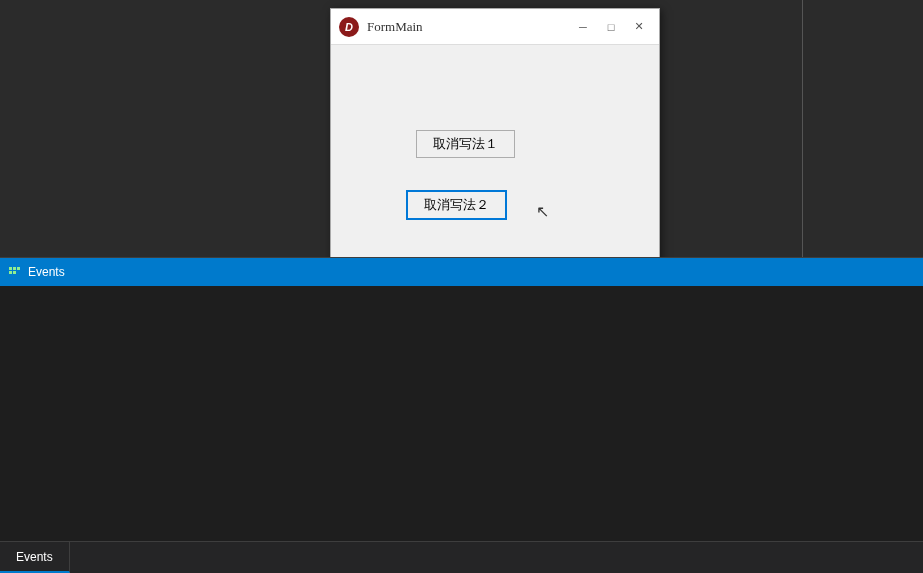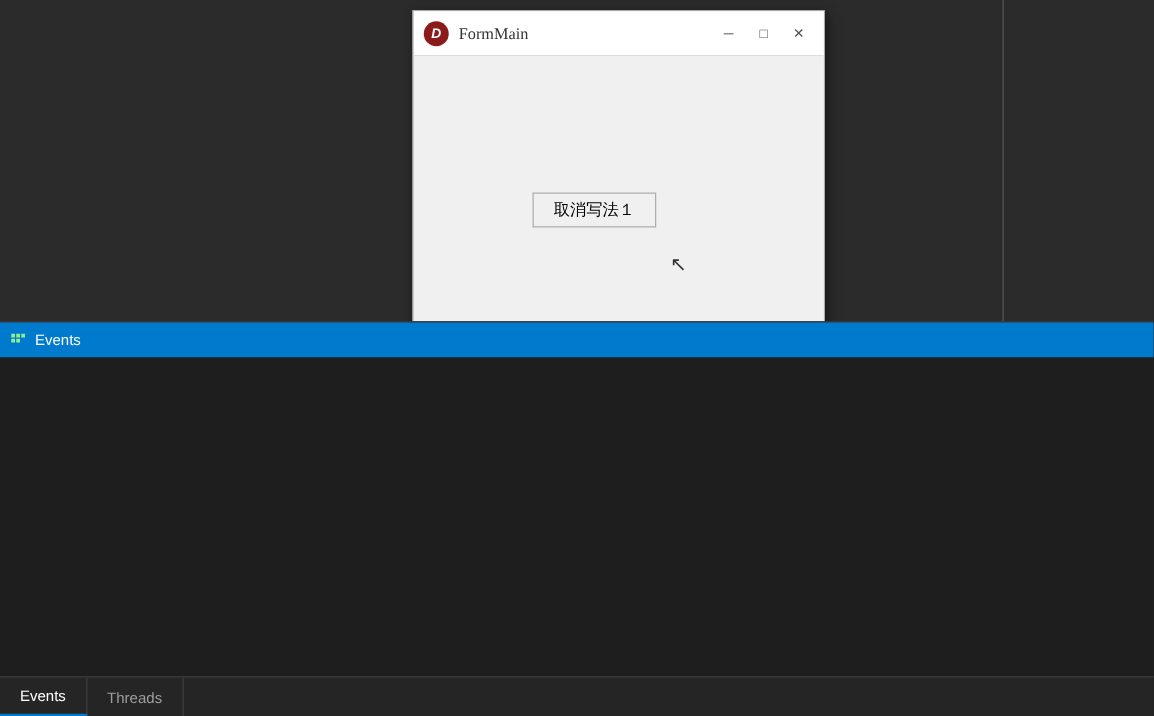--- a/index.html
+++ b/index.html
@@ -111,22 +111,21 @@
       border: 1px solid #adadad;
       padding: 4px 16px;
       font-size: 13px;
       color: #000;
       cursor: pointer;
       font-family: 'Segoe UI', Tahoma, sans-serif;
     }
 
     .form-btn-1 {
       top: 85px;
-      left: 95px;
-      margin-top: 24px;
+      left: 85px;
     }
 
     .form-btn-2 {
       top: 145px;
       left: 75px;
       border: 2px solid #0078d7;
     }
 
     
     .cursor-indicator {
@@ -221,20 +220,23 @@
     <span class="window-title">FormMain</span>
     <div class="window-controls">
       <button class="win-btn">─</button>
       <button class="win-btn">□</button>
       <button class="win-btn close">✕</button>
     </div>
   </div>
   <div class="window-body">
     <button class="form-btn form-btn-1">
       <span>取消写法１</span>
+    </button>
+    <button class="form-btn form-btn-2">
+      <span>取消写法２</span>
     </button>
 
     <div class="cursor-indicator">↖</div>
   </div>
 </div>
 
 <div class="bottom-panel">
   <div class="events-header">
     <span class="events-icon">
       
@@ -246,17 +248,14 @@
         <rect x="5" y="7" width="3" height="3" fill="#90EE90"></rect>
       </svg>
     </span>
     <span class="events-title">Events</span>
   </div>
   <div class="events-content"></div>
   <div class="tabs-bar">
     <div class="tab-item active">
       <span>Events</span>
     </div>
-    <div class="tab-item">
-      <span>Threads</span>
-    </div>
   </div>
 </div>
 
 </body></html>

